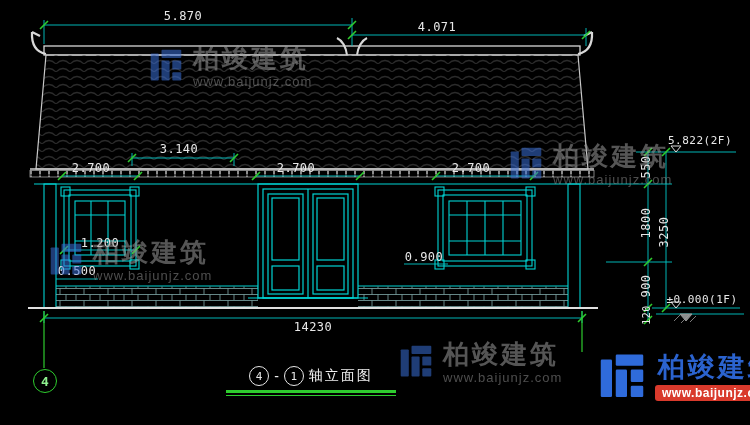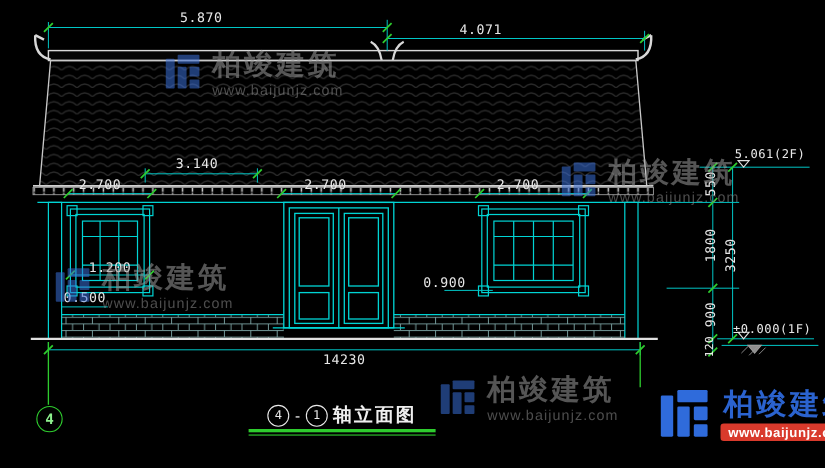--- a/index.html
+++ b/index.html
@@ -11,21 +11,21 @@
   .dim{position:absolute;transform:translate(-50%,-50%);
        font-family:"DejaVu Sans Mono",monospace;font-size:12px;color:#e8e8e8;
        white-space:nowrap;z-index:3;letter-spacing:0.5px;}
   .dim.rot{transform:translate(-50%,-50%) rotate(-90deg);}
   .dim.small{font-size:10px;}
   .dim.lvl{font-size:11px;}
 
   
   .title{position:absolute;left:226px;top:366px;width:170px;display:flex;
          align-items:center;justify-content:center;gap:5px;z-index:4;color:#efefef;}
-  .title .name{font-size:17px;font-weight:bold;letter-spacing:2px;}
+  .title .name{font-size:14px;font-weight:normal;letter-spacing:2px;}
   .axis-circle{width:18px;height:18px;border:1.4px solid #e8e8e8;border-radius:50%;
          display:inline-flex;align-items:center;justify-content:center;
          font-size:11px;font-family:"DejaVu Sans Mono",monospace;color:#e8e8e8;flex:none;}
   .title-sep{font-size:14px;}
   .title-underline-1{position:absolute;left:226px;top:390px;width:170px;height:2.5px;
          background:#2ecc2e;z-index:4;}
   .title-underline-2{position:absolute;left:226px;top:395px;width:170px;height:1px;
          background:#2ecc2e;z-index:4;}
 
   
@@ -191,30 +191,30 @@
   </svg>
 
   <span class="dim" style="left:183px;top:16px">5.870</span>
   <span class="dim" style="left:437px;top:27px">4.071</span>
   <span class="dim" style="left:179px;top:149px">3.140</span>
   <span class="dim" style="left:91px;top:168px">2.700</span>
   <span class="dim" style="left:296px;top:168px">2.700</span>
   <span class="dim" style="left:471px;top:168px">2.700</span>
   <span class="dim" style="left:100px;top:243px">1.200</span>
   <span class="dim" style="left:77px;top:271px">0.500</span>
-  <span class="dim" style="left:404px;top:257px">0.900</span>
+  <span class="dim" style="left:424px;top:257px">0.900</span>
   <span class="dim" style="left:313px;top:327px">14230</span>
 
   <span class="dim rot" style="left:646px;top:167px">550</span>
   <span class="dim rot" style="left:646px;top:223px">1800</span>
   <span class="dim rot" style="left:664px;top:232px">3250</span>
   <span class="dim rot" style="left:646px;top:286px">900</span>
   <span class="dim rot small" style="left:646px;top:315px">120</span>
 
-  <span class="dim lvl" style="left:700px;top:140px">5.061(2F)</span>
+  <span class="dim lvl" style="left:700px;top:140px">5.822(2F)</span>
   <span class="dim lvl" style="left:702px;top:299px">±0.000(1F)</span>
 
   <div class="title">
     <span class="axis-circle">4</span>
     <span class="title-sep">-</span>
     <span class="axis-circle">1</span>
     <span class="name">轴立面图</span>
   </div>
   <div class="title-underline-1"></div>
   <div class="title-underline-2"></div>

